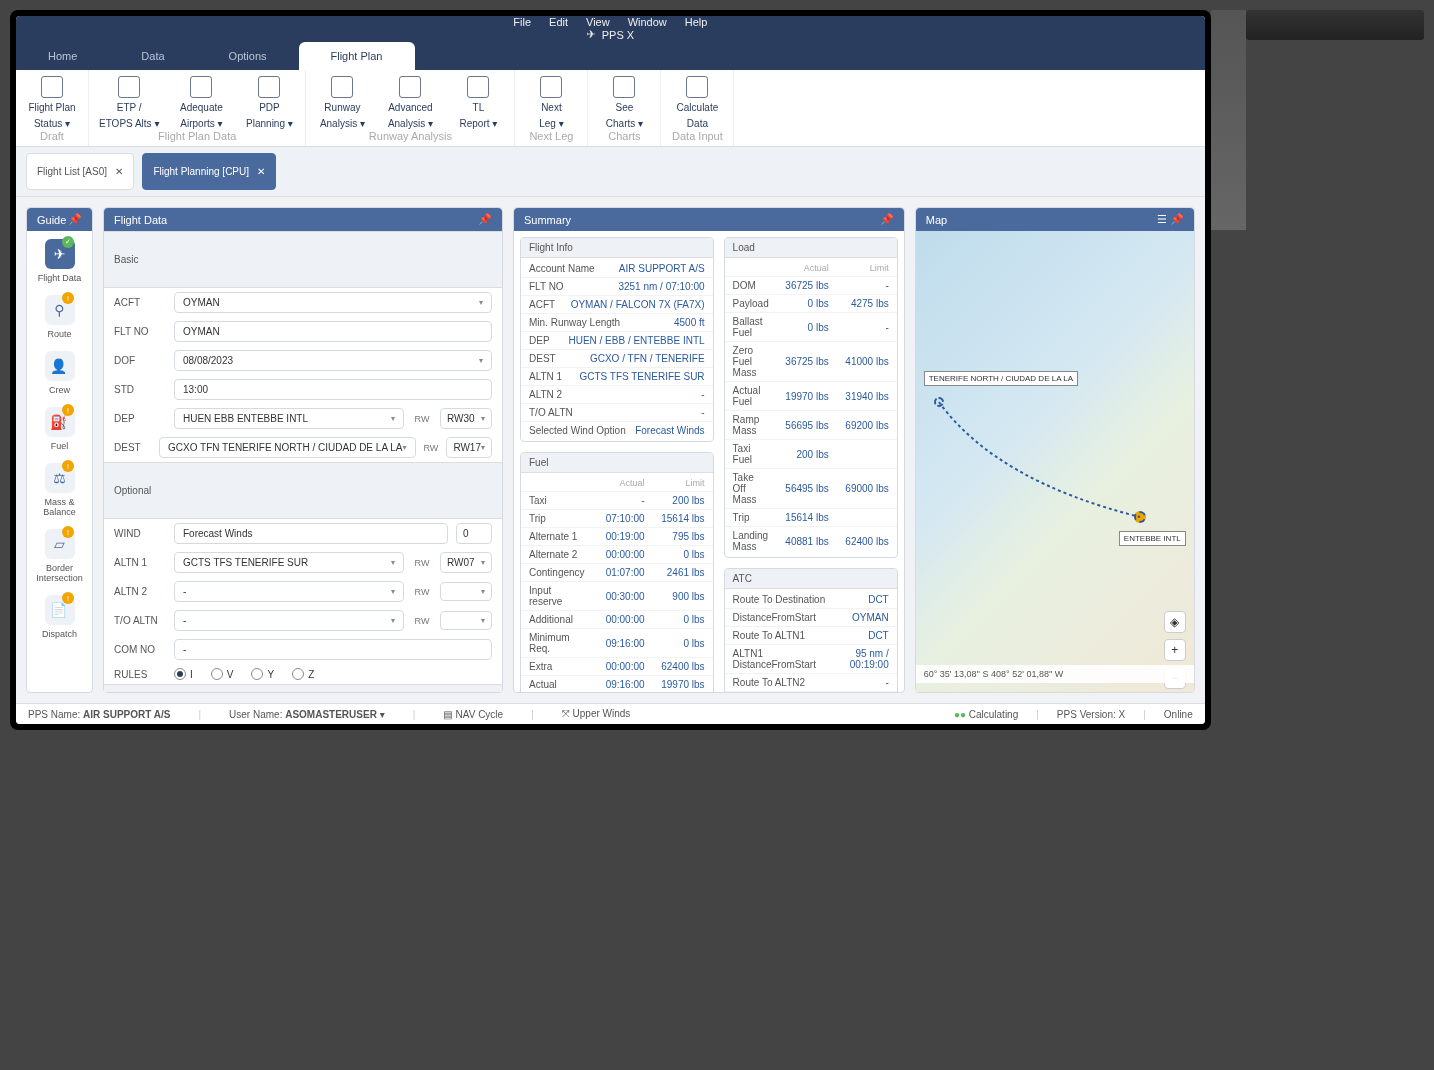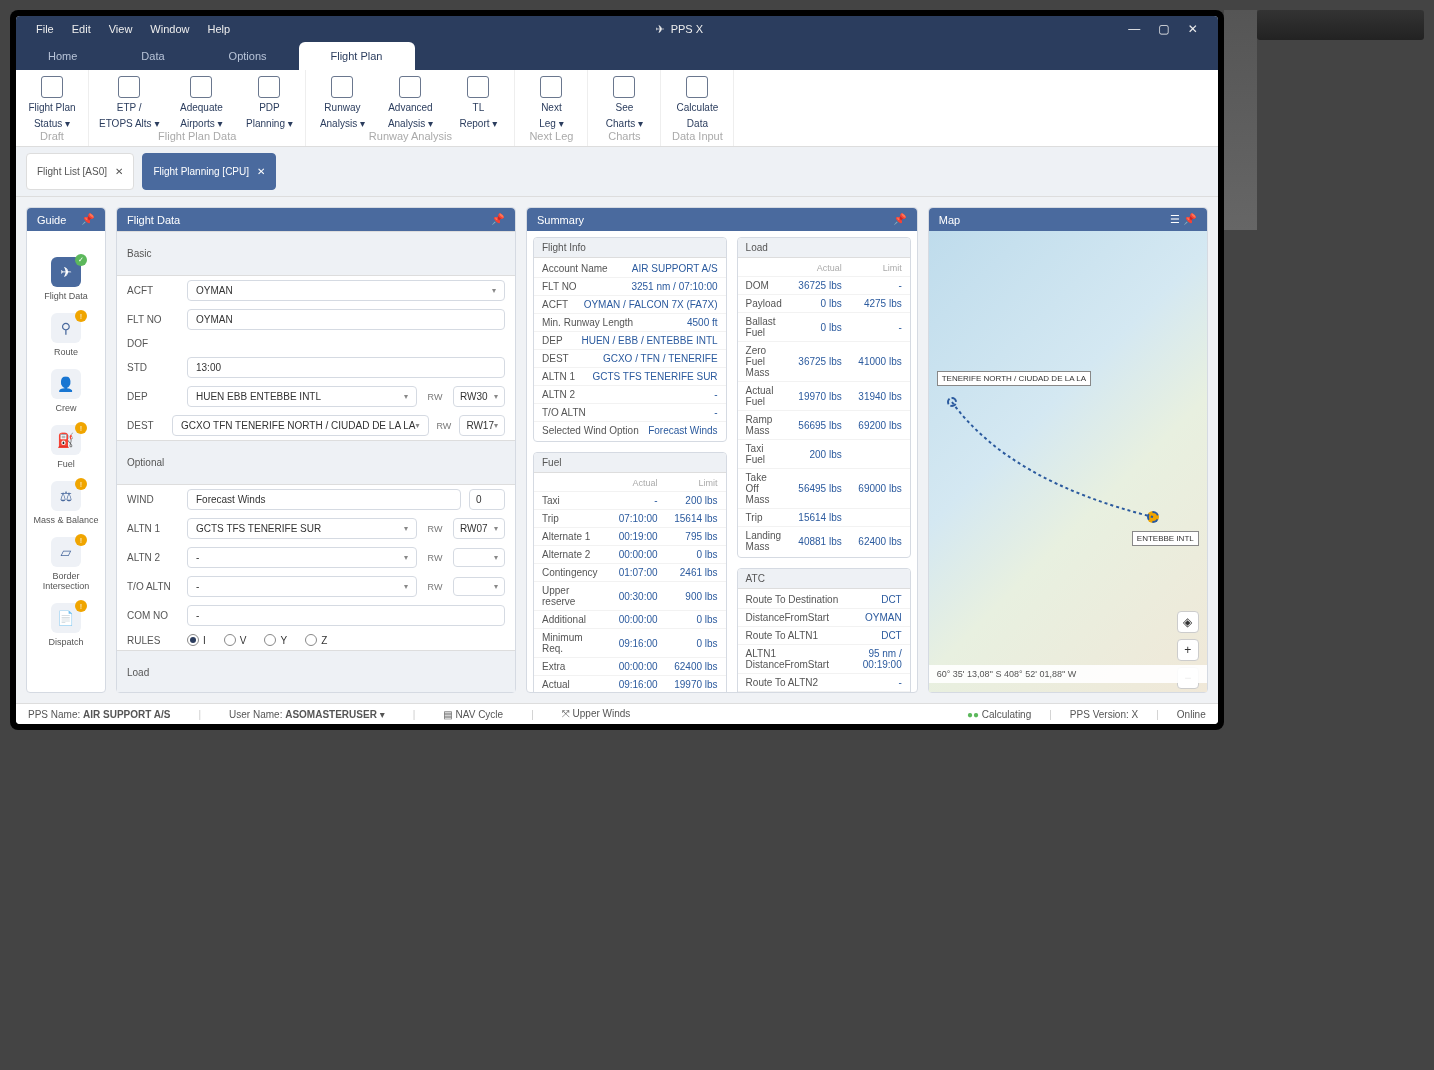--- a/index.html
+++ b/index.html
@@ -2,21 +2,21 @@
 <html><head>
 <meta charset="utf-8">
 <style>
 * { box-sizing: border-box; margin: 0; padding: 0; font-family: -apple-system, 'Segoe UI', Arial, sans-serif; }
 body { background: #444; display: flex; justify-content: center; align-items: flex-start; padding: 10px; }
 .monitor { width: 1260px; background: #000; border-radius: 8px; padding: 6px; position: relative; }
 .screen { background: #f0f2f5; border-radius: 4px; overflow: hidden; height: 708px; display: flex; flex-direction: column; font-size: 11px; color: #333; }
 .stand { width: 90px; height: 220px; background: linear-gradient(#555,#666); margin: 0 auto; }
 .base { width: 460px; height: 30px; background: linear-gradient(#333,#222); margin: 0 auto; border-radius: 3px; }
 
-.titlebar { background: #2b3d5e; color: #eee; height: 26px; display: flex; align-items: center; padding: 0 20px; font-size: 11px; justify-content: space-between; }
+.titlebar { background: #2b3d5e; color: #eee; height: 26px; display: flex; align-items: center; padding: 0 6px; font-size: 11px; justify-content: space-between; flex-direction: column; }
 .titlebar .menus { display: flex; gap: 18px; }
 .titlebar .title { display: flex; align-items: center; gap: 6px; font-size: 11px; }
 .titlebar .winctl { display: flex; gap: 18px; font-size: 12px; }
 
 .tabbar { background: #2b3d5e; color: #b8c4d8; display: flex; font-size: 11px; }
 .tabbar .mtab { padding: 8px 32px; cursor: pointer; }
 .tabbar .mtab.active { background: #fff; color: #2b3d5e; border-radius: 6px 6px 0 0; }
 
 .ribbon { background: #fff; display: flex; border-bottom: 1px solid #ddd; }
 .rgroup { border-right: 1px solid #eee; padding: 6px 10px 4px; text-align: center; }
@@ -29,30 +29,30 @@
 .dtab { background: #fff; border-radius: 4px; padding: 12px 10px; display: flex; gap: 8px; align-items: center; font-size: 10px; color: #555; border: 1px solid #ddd; }
 .dtab.active { background: #4a6a9e; color: #fff; border-color: #4a6a9e; }
 .dtab .x { cursor: pointer; }
 
 .content { flex: 1; display: flex; gap: 10px; padding: 10px; overflow: hidden; }
 
 .panel { display: flex; flex-direction: column; background: #fff; border-radius: 4px; border: 1px solid #d5dae2; min-height: 0; }
 .panel-head { background: #4a6a9e; color: #fff; font-size: 11px; padding: 5px 10px; display: flex; justify-content: space-between; align-items: center; border-radius: 4px 4px 0 0; }
 .panel-body { overflow: auto; flex: 1; }
 
-.guide { width: 80px; gap: 18px; }
+.guide { width: 67px; }
 .guide .panel-body { display: flex; flex-direction: column; gap: 12px; padding: 8px 4px; }
 .gitem { display: flex; flex-direction: column; align-items: center; gap: 4px; font-size: 9px; color: #555; text-align: center; cursor: pointer; position: relative; }
 .gicon { width: 30px; height: 30px; background: #eef1f6; border-radius: 6px; display: flex; align-items: center; justify-content: center; font-size: 14px; color: #4a6a9e; }
 .gicon.active { background: #4a6a9e; color: #fff; }
 .badge { position: absolute; top: -3px; right: 14px; width: 12px; height: 12px; border-radius: 50%; background: #f0a500; display: flex; align-items: center; justify-content: center; font-size: 7px; color: #fff; }
 .badge.green { background: #5cb85c; }
 
 .flight-data { width: 400px; }
-.section-h { background: #eef1f5; padding: 16px 10px; font-size: 10px; color: #555; border-bottom: 1px solid #ddd; border-top: 1px solid #ddd; }
+.section-h { background: #eef1f5; padding: 22px 10px; font-size: 10px; color: #555; border-bottom: 1px solid #ddd; border-top: 1px solid #ddd; }
 .frow { display: flex; align-items: center; padding: 4px 10px; gap: 8px; }
 .frow label { width: 52px; font-size: 10px; color: #555; }
 .frow .fld { flex: 1; border: 1px solid #d5dae2; border-radius: 4px; padding: 4px 8px; font-size: 10px; color: #333; background: #fff; display: flex; justify-content: space-between; align-items: center; }
 .frow .rwl { width: 20px; font-size: 9px; color: #777; text-align: center; }
 .frow .rw { width: 52px; border: 1px solid #d5dae2; border-radius: 4px; padding: 4px 6px; font-size: 10px; display: flex; justify-content: space-between; align-items: center; }
 .chev::after { content: "▾"; color: #888; font-size: 8px; }
 .radios { display: flex; gap: 18px; align-items: center; }
 .radio { display: flex; gap: 4px; align-items: center; font-size: 10px; }
 .rcirc { width: 12px; height: 12px; border: 1px solid #888; border-radius: 50%; display: inline-flex; align-items: center; justify-content: center; }
 .rcirc.sel::after { content: ""; width: 6px; height: 6px; background: #2b3d5e; border-radius: 50%; }
@@ -267,20 +267,23 @@
               </div>
             </div>
       <div class="frow">
               <label>FLT NO</label>
               <div class="fld">
                 <span>OYMAN</span>
               </div>
             </div>
       <div class="frow">
               <label>DOF</label>
+              <div class="fld chev">
+                <span>08/08/2023</span>
+              </div>
             </div>
       <div class="frow">
               <label>STD</label>
               <div class="fld">
                 <span>13:00</span>
               </div>
             </div>
       <div class="frow">
               <label>DEP</label>
               <div class="fld chev">
@@ -466,21 +469,21 @@
                       <span class="k">Alternate 2</span>
                       <span class="v1">00:00:00</span>
                       <span class="v2">0 lbs</span>
                     </div>
                     <div class="srow">
                       <span class="k">Contingency</span>
                       <span class="v1">01:07:00</span>
                       <span class="v2">2461 lbs</span>
                     </div>
                     <div class="srow">
-                      <span class="k">Upper reserve</span>
+                      <span class="k">Input reserve</span>
                       <span class="v1">00:30:00</span>
                       <span class="v2">900 lbs</span>
                     </div>
                     <div class="srow">
                       <span class="k">Additional</span>
                       <span class="v1">00:00:00</span>
                       <span class="v2">0 lbs</span>
                     </div>
                     <div class="srow">
                       <span class="k">Minimum Req.</span>

